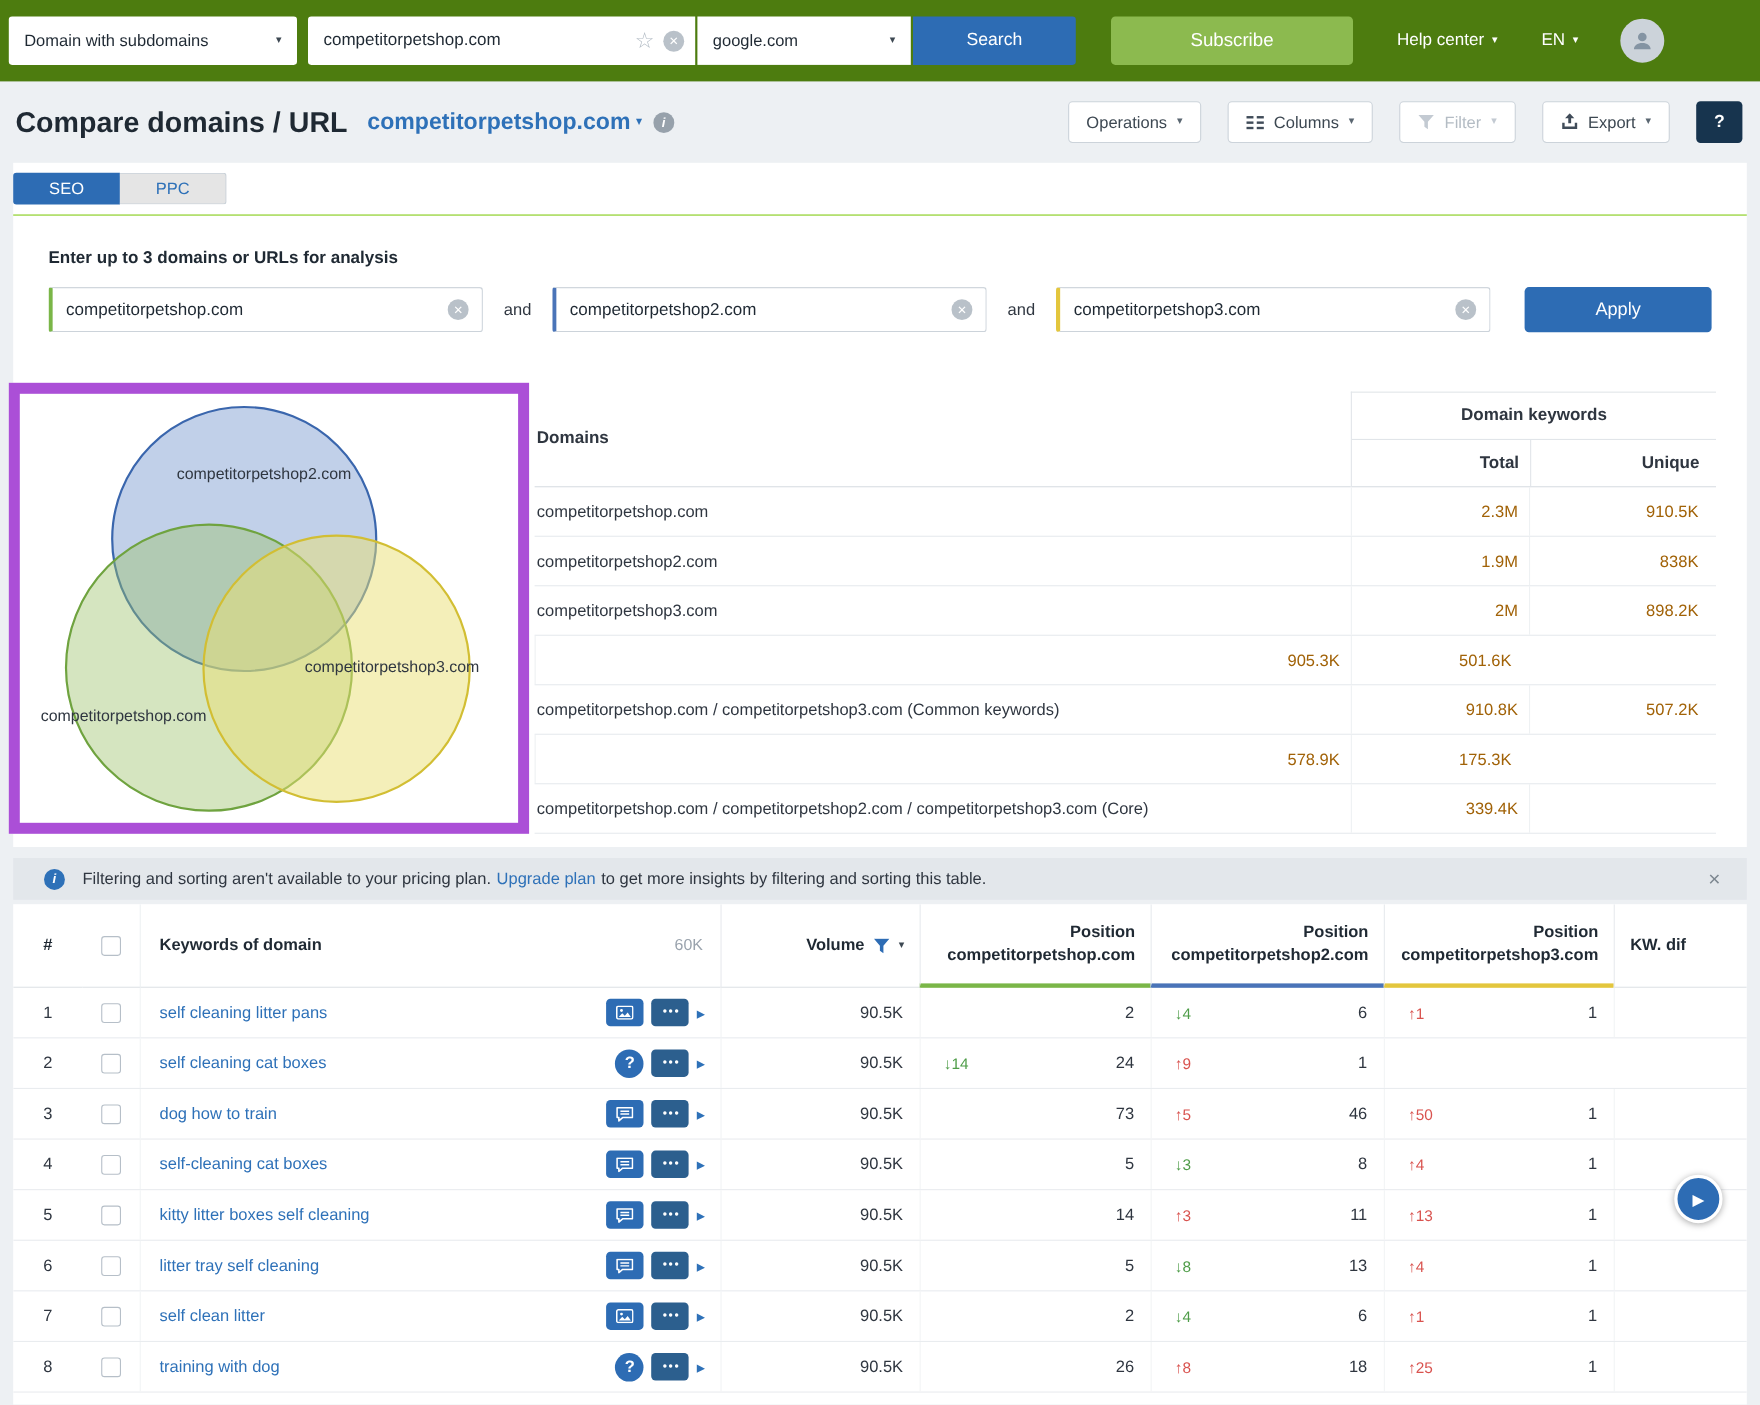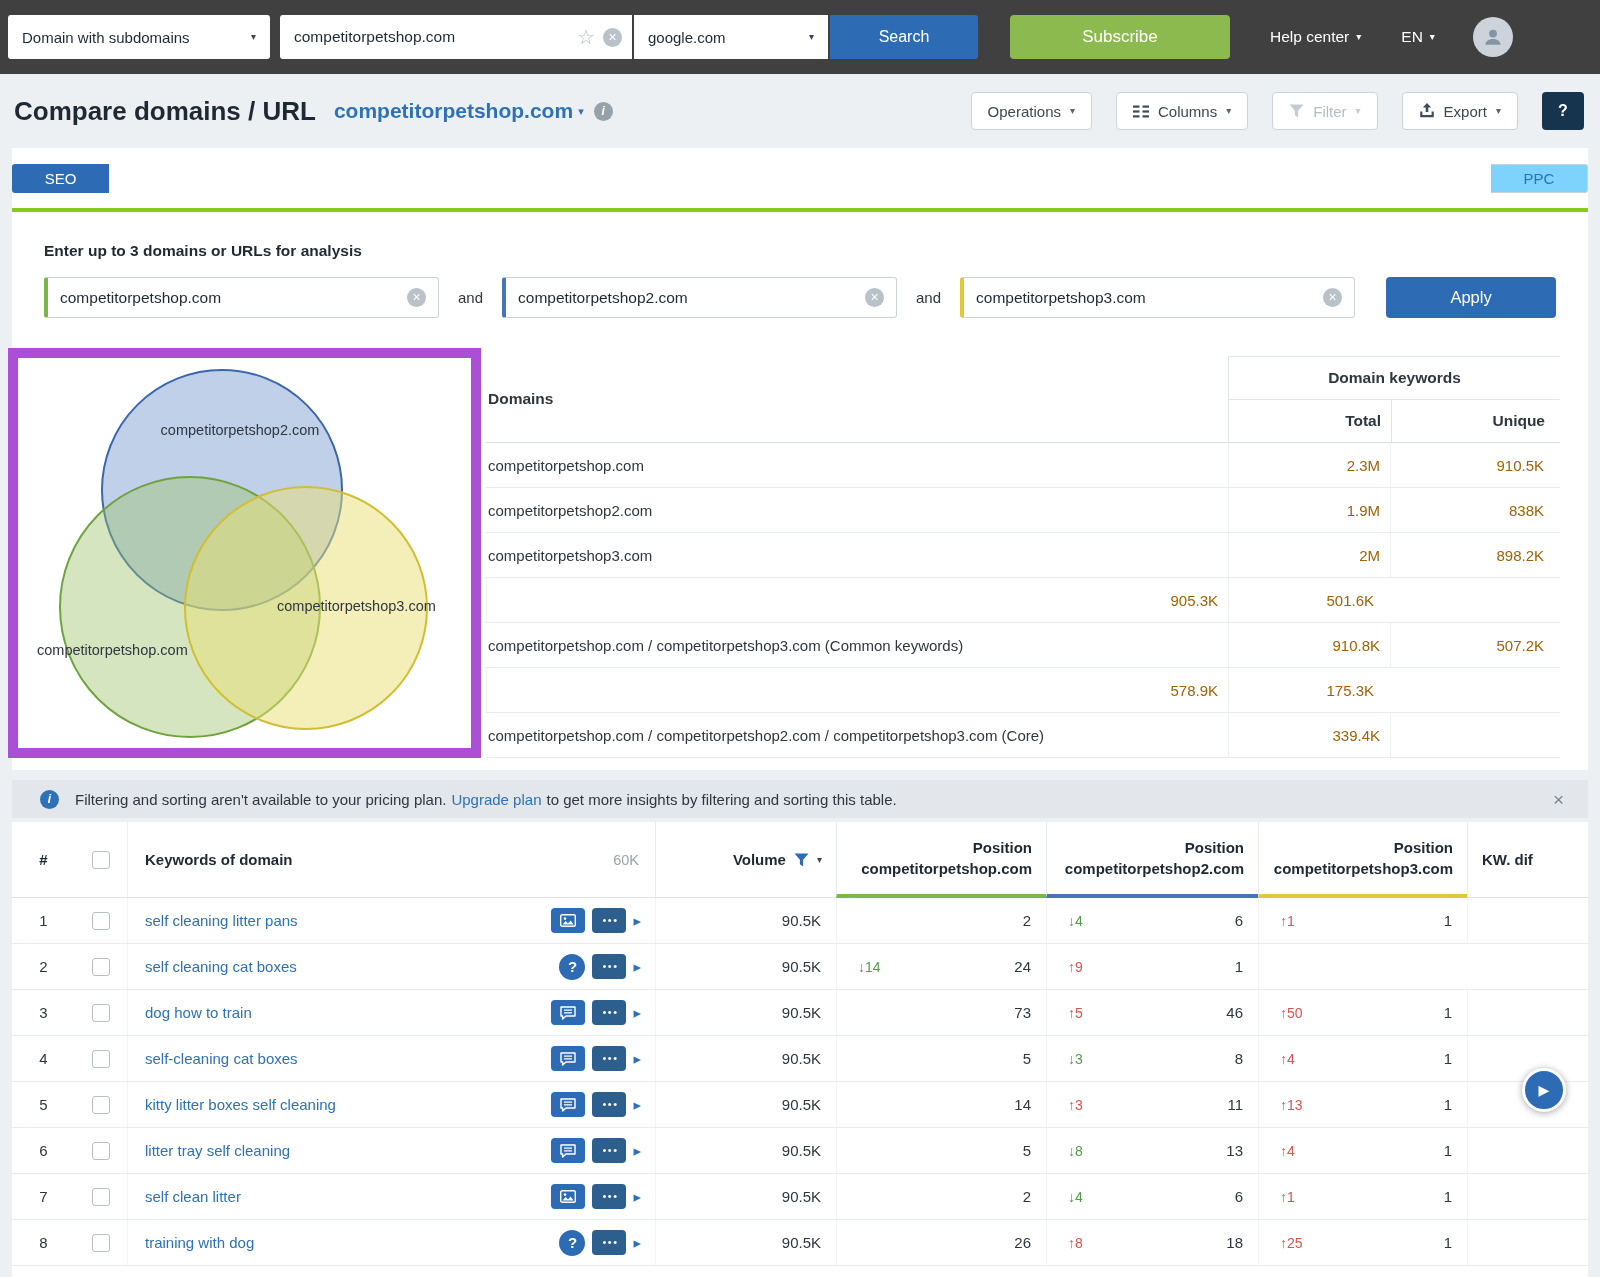--- a/index.html
+++ b/index.html
@@ -2,21 +2,21 @@
 <html><head>
 <meta charset="utf-8">
 <style>
   *{margin:0;padding:0;box-sizing:border-box}
   html,body{width:1600px;height:1277px}
   body{font-family:"Liberation Sans","DejaVu Sans",sans-serif;background:#edf0f3;position:relative;overflow:hidden;color:#2f3640}
   a{text-decoration:none}
   .caret{font-size:10px;line-height:1}
 
   
-  .topbar{height:74px;background:#404040;display:flex;align-items:center;padding-left:8px}
+  .topbar{height:74px;background:#4d7c0f;display:flex;align-items:center;padding-left:8px}
   .tb-select{height:44px;background:#fff;border-radius:3px;display:flex;align-items:center;justify-content:space-between;padding:0 14px;font-size:15px;color:#1f2933;cursor:pointer}
   .tb-mode{width:262px}
   .tb-select .caret{color:#3d4852}
   .tb-search{width:352px;height:44px;background:#fff;margin-left:10px;border-radius:3px 0 0 3px;display:flex;align-items:center;padding:0 10px 0 14px;gap:8px}
   .tb-search input{flex:1;min-width:0;border:none;outline:none;font-size:15.5px;color:#1f2933;font-family:inherit;background:transparent}
   .tb-star{color:#b3bcc5;font-size:20px;cursor:pointer}
   .icon-clear{width:19px;height:19px;flex:none;border-radius:50%;background:#b9c1c9;color:#fff;font-size:14px;line-height:18px;text-align:center;cursor:pointer}
   .tb-engine{width:194px;margin-left:2px;border-radius:0}
   .tb-search-btn{width:148px;height:44px;margin-left:2px;background:#2d6cb4;color:#fff;border:none;border-radius:0 3px 3px 0;font-size:16px;cursor:pointer;font-family:inherit}
   .tb-subscribe{width:220px;height:44px;margin-left:32px;background:#8cba4f;color:#fff;border:none;border-radius:4px;font-size:17px;cursor:pointer;font-family:inherit}
@@ -32,22 +32,22 @@
   .ph-info{width:19px;height:19px;border-radius:50%;background:#97a1ab;color:#fff;font-size:12px;font-weight:bold;font-style:italic;display:flex;align-items:center;justify-content:center;margin-left:10px;cursor:pointer;flex:none}
   .ph-actions{margin-left:auto;display:flex;gap:24px;align-items:center}
   .hbtn{height:38px;background:#fff;border:1px solid #ccd3da;border-radius:4px;display:flex;align-items:center;gap:9px;padding:0 16px;font-size:15px;color:#3d4852;cursor:pointer;font-family:inherit;white-space:nowrap}
   .hbtn .caret{color:#5a6671}
   .hbtn.disabled{color:#b4bcc4;cursor:default}
   .hbtn.disabled .caret{color:#c3cad2}
   .hbtn-help{width:42px;justify-content:center;background:#17344e;color:#fff;border:none;font-weight:bold;font-size:16px;padding:0}
 
   
   .card{position:relative;margin:0 12px;background:#fff;height:622px}
-  .tabs-row{height:64px;border-bottom:4px solid #84cc16;display:flex;align-items:center;justify-content:space-between}
-  .tab{width:97px;height:29px;font-size:15px;background:#7dd3fc;color:#2e71b8;cursor:pointer;font-family:inherit;border:1px solid #c9d1d8}
+  .tabs-row{height:48px;border-bottom:1px solid #84cc16;display:flex;align-items:center;justify-content:flex-start}
+  .tab{width:97px;height:29px;font-size:15px;background:#e5e5e5;color:#2e71b8;cursor:pointer;font-family:inherit;border:1px solid #c9d1d8}
   .tab-seo{border-radius:3px 0 0 3px;border:none}
   .tab-ppc{border-radius:0 3px 3px 0;border-left:none}
   .tab.active{background:#2d6cb4;color:#fff}
   .form-heading{margin:30px 0 0 32px;font-size:15.5px;font-weight:bold;color:#1f2933}
   .form-row{margin:17px 32px 0;display:flex;align-items:center}
   .dinput{flex:1;height:41px;border:1px solid #ccd3da;border-radius:3px;display:flex;align-items:center;padding:0 12px;background:#fff}
   .dinput.d1{border-left:4px solid #7ab648}
   .dinput.d2{border-left:4px solid #4a74b8}
   .dinput.d3{border-left:4px solid #e3c63d}
   .dinput input{flex:1;min-width:0;border:none;outline:none;font-size:15.5px;color:#1f2933;font-family:inherit;background:transparent}

